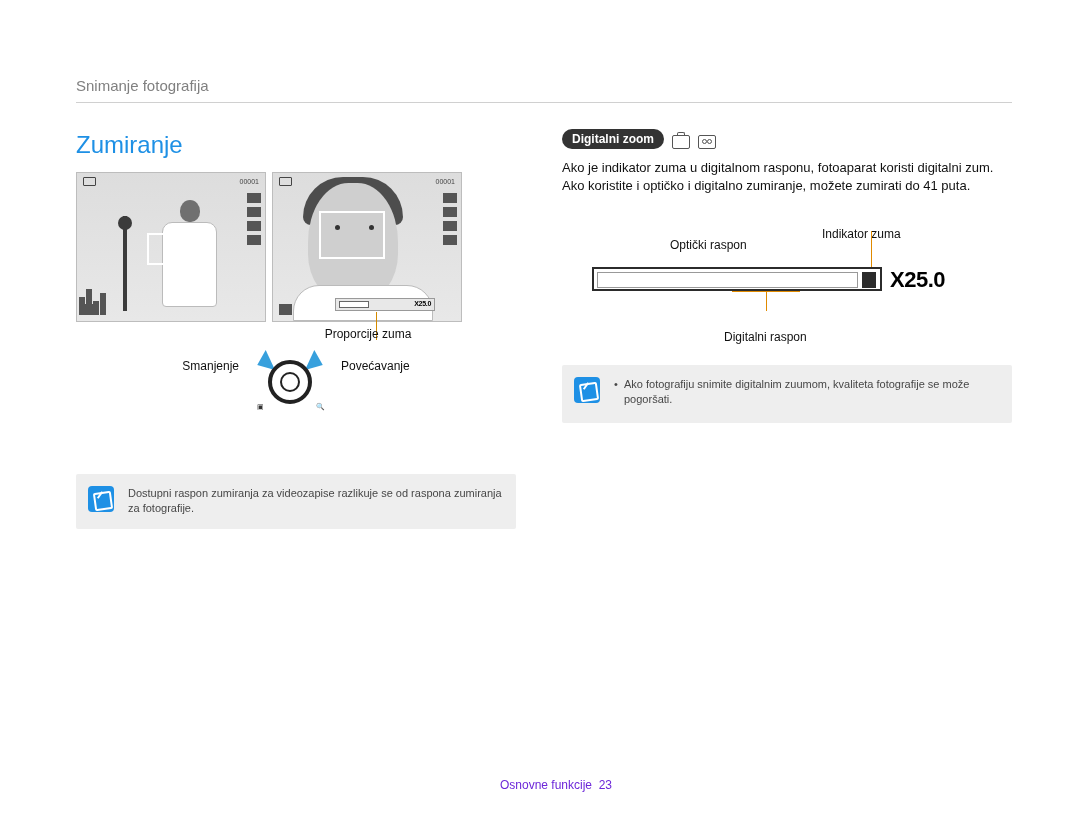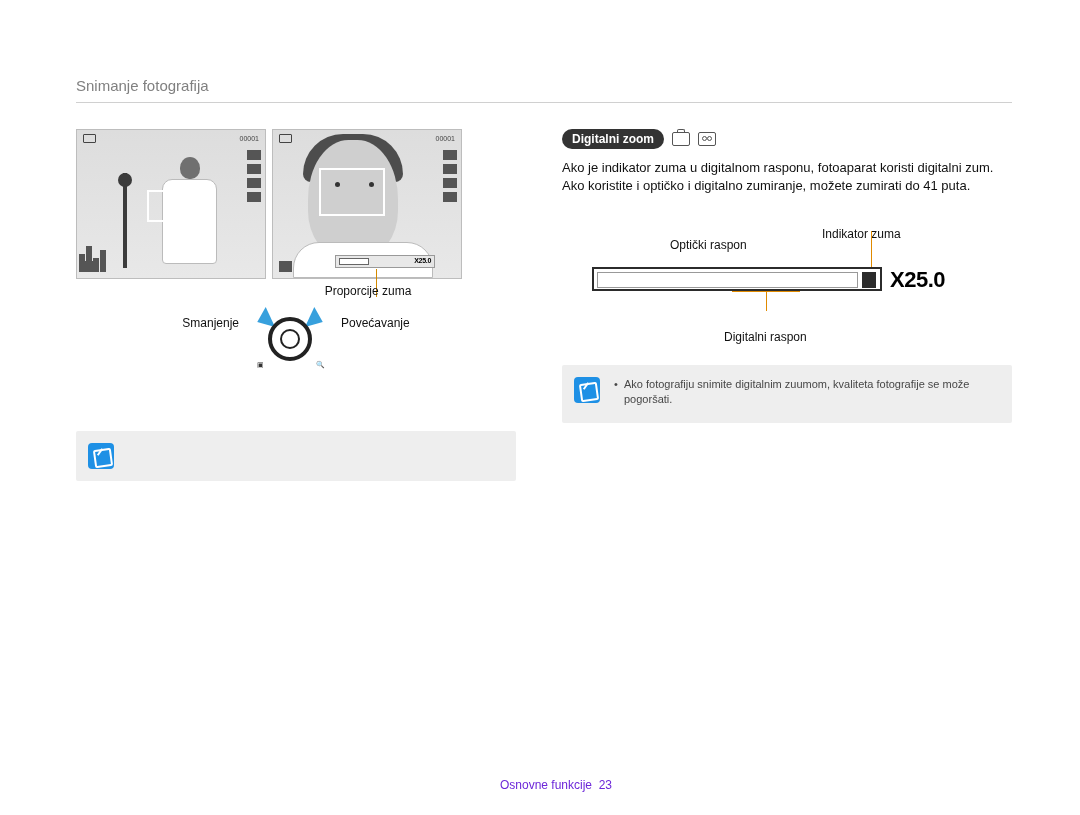--- a/index.html
+++ b/index.html
@@ -43,21 +43,21 @@
   .pill {
     display: inline-block;
     background: #333;
     color: #fff;
     border-radius: 10px;
     padding: 2px 10px 2px 10px;
     font-size: 12px;
     font-weight: bold;
     vertical-align: middle;
   }
-  .pill-row { display:flex; align-items:center; gap:8px; margin-bottom:10px;}
+  .pill-row { display:flex; align-items:flex-end; gap:8px; margin-bottom:10px;}
   .mode-icon {
     width: 18px; height: 14px;
     border: 1.5px solid #555; border-radius: 2px;
     position: relative;
     display:inline-block;
   }
   .mode-icon::before {
     content:"";
     position:absolute; top:-4px; left:4px;
     width:6px; height:3px; border:1.5px solid #555; border-bottom:none;
@@ -311,20 +311,21 @@
 </head>
 <body>
 
 <div class="page">
   <div class="breadcrumb">Snimanje fotografija</div>
   <hr class="divider">
 
   <div class="cols">
 
     <div class="col-left">
+      <div class="h1">Zumiranje</div>
 
       <div class="shots-wrap">
         <div class="shots">
 
           <div class="shot scene1">
             <div class="topbar">
               <span class="cam-ic"></span>
               <span>00001</span>
             </div>
             <div class="right-stack">
@@ -383,20 +384,21 @@
             <span class="inner"></span>
             <span class="micro m1">▣</span>
             <span class="micro m2">🔍</span>
           </div>
           <span class="lbl">Povećavanje</span>
         </div>
       </div>
 
       <div class="notebox">
         <div class="nicon"></div>
+        <div class="ntext">Dostupni raspon zumiranja za videozapise razlikuje se od raspona zumiranja za fotografije.</div>
       </div>
     </div>
 
     <div class="col-right">
       <div class="pill-row">
         <span class="pill">Digitalni zoom</span>
         <span class="mode-icon"></span>
         <span class="mode-icon2"></span>
       </div>
       <p class="para2">Ako je indikator zuma u digitalnom rasponu, fotoaparat koristi digitalni zum. Ako koristite i optičko i digitalno zumiranje, možete zumirati do 41 puta.</p>

